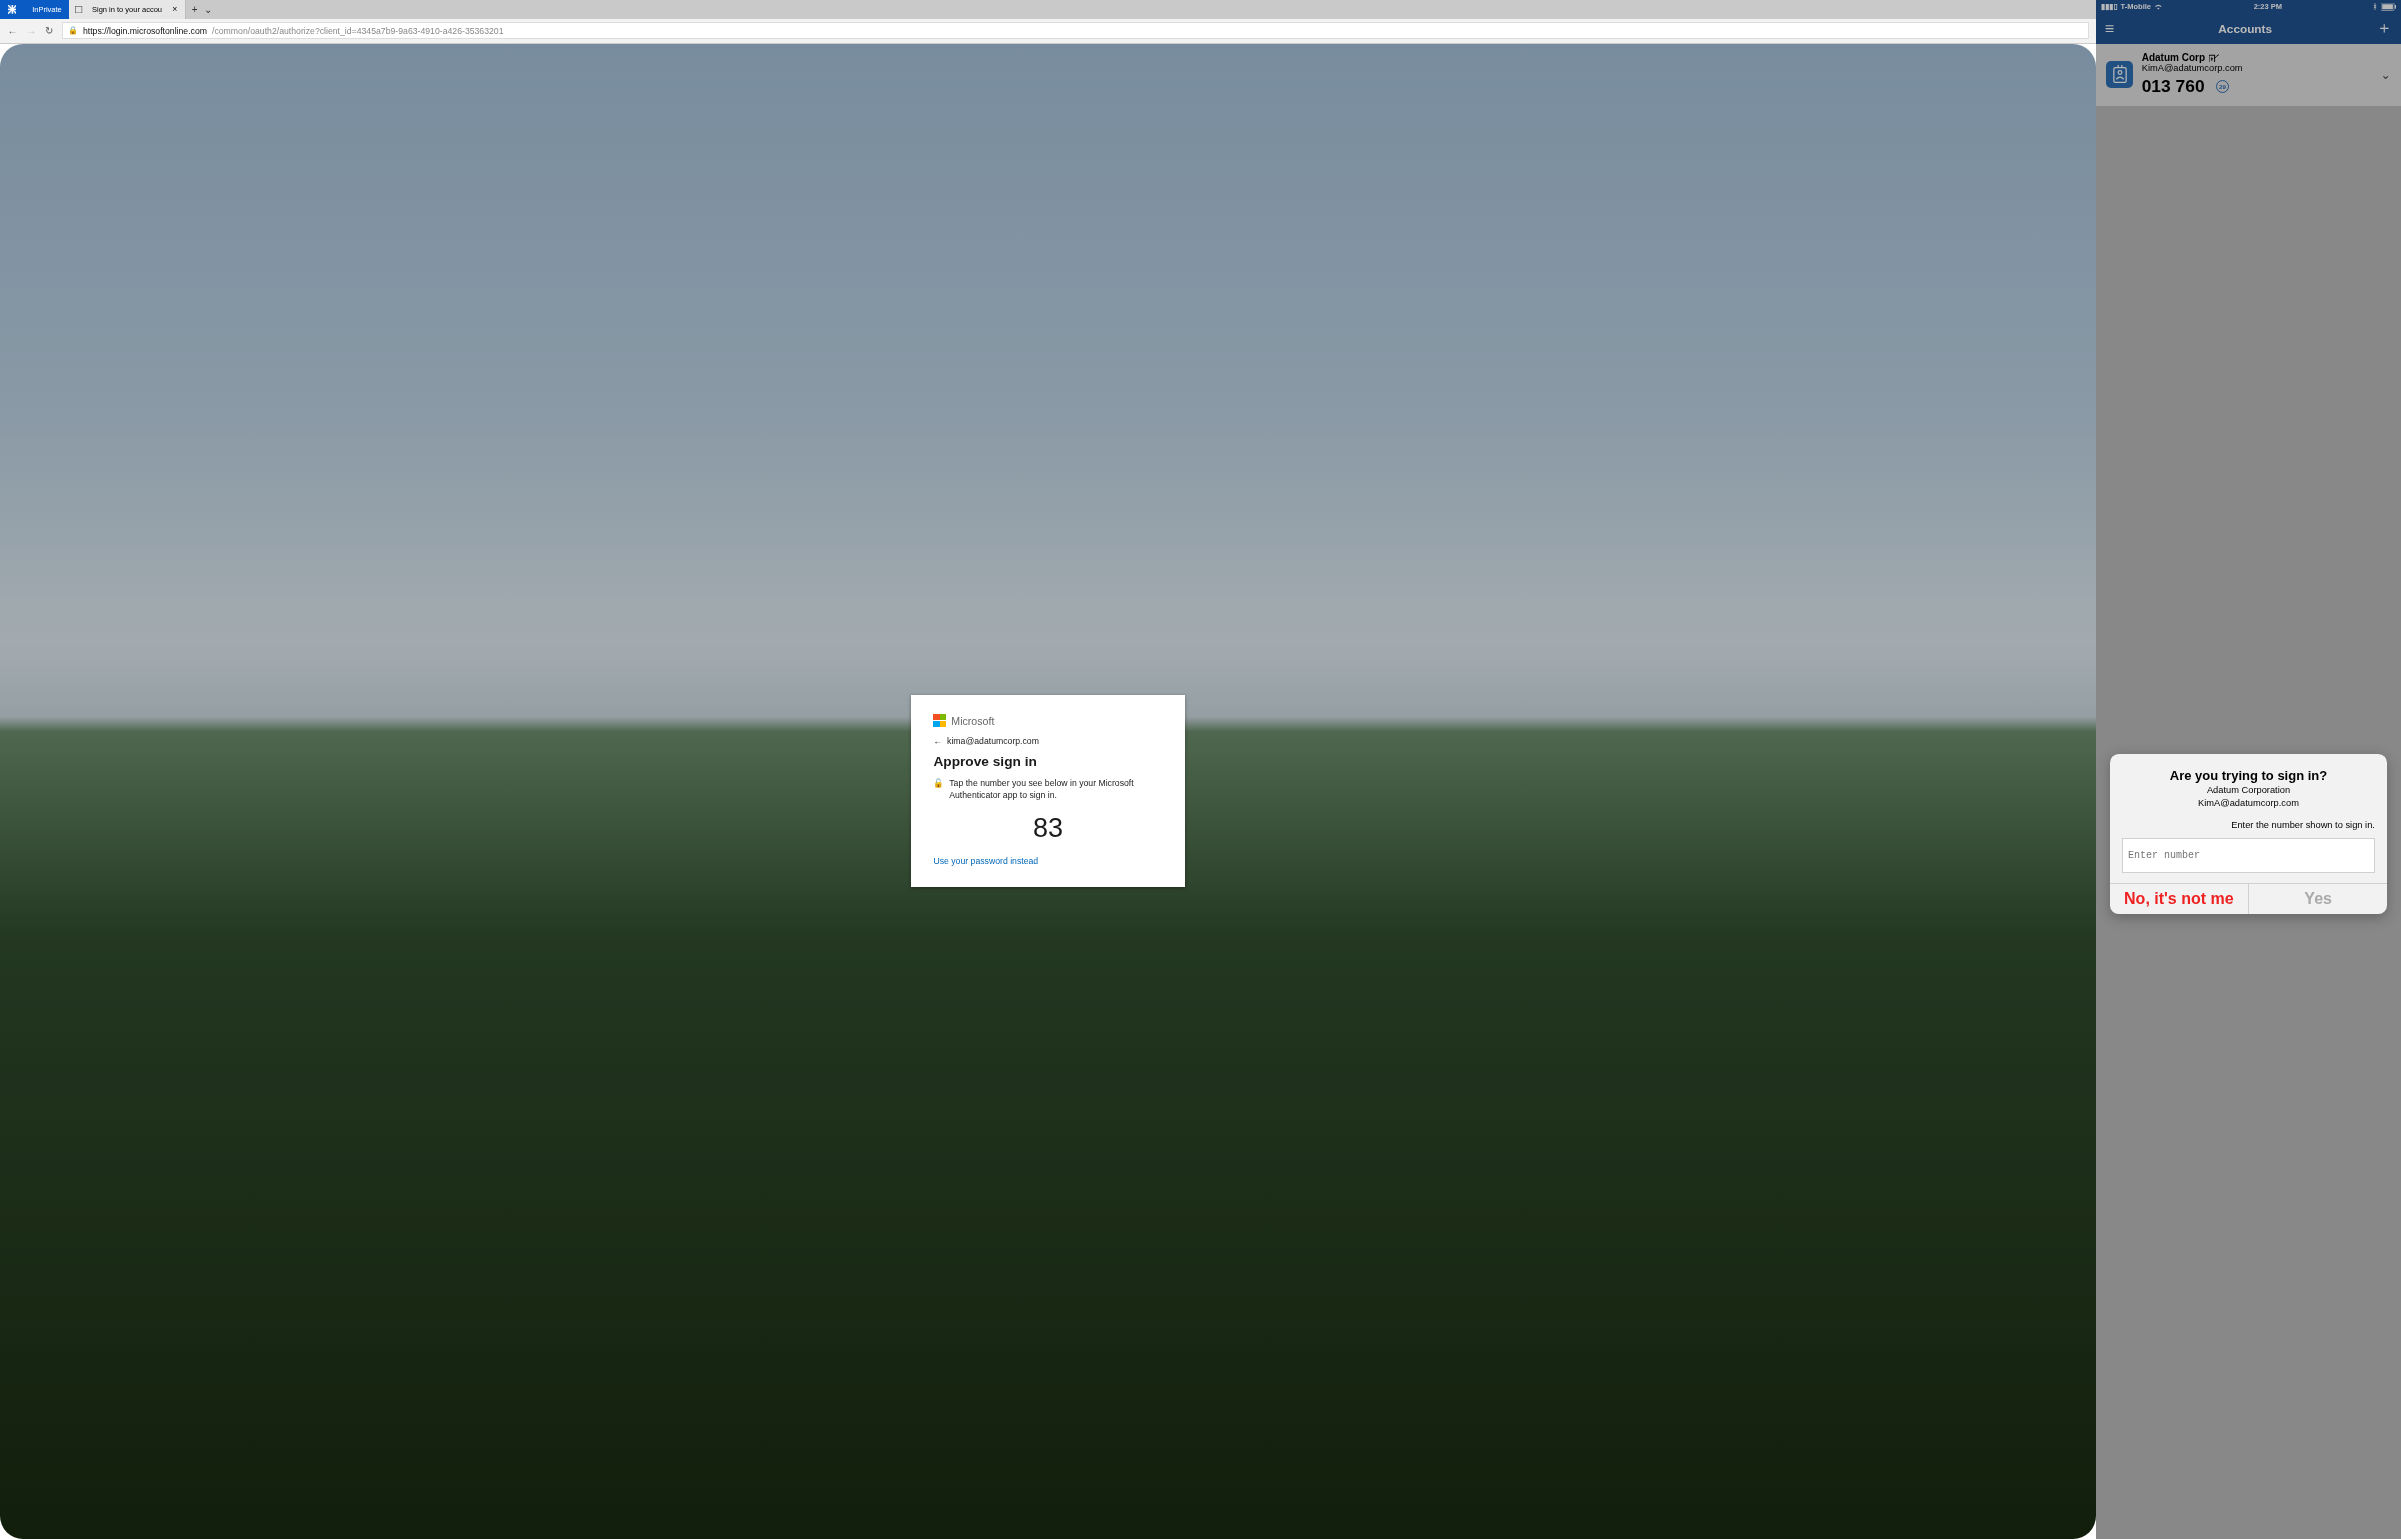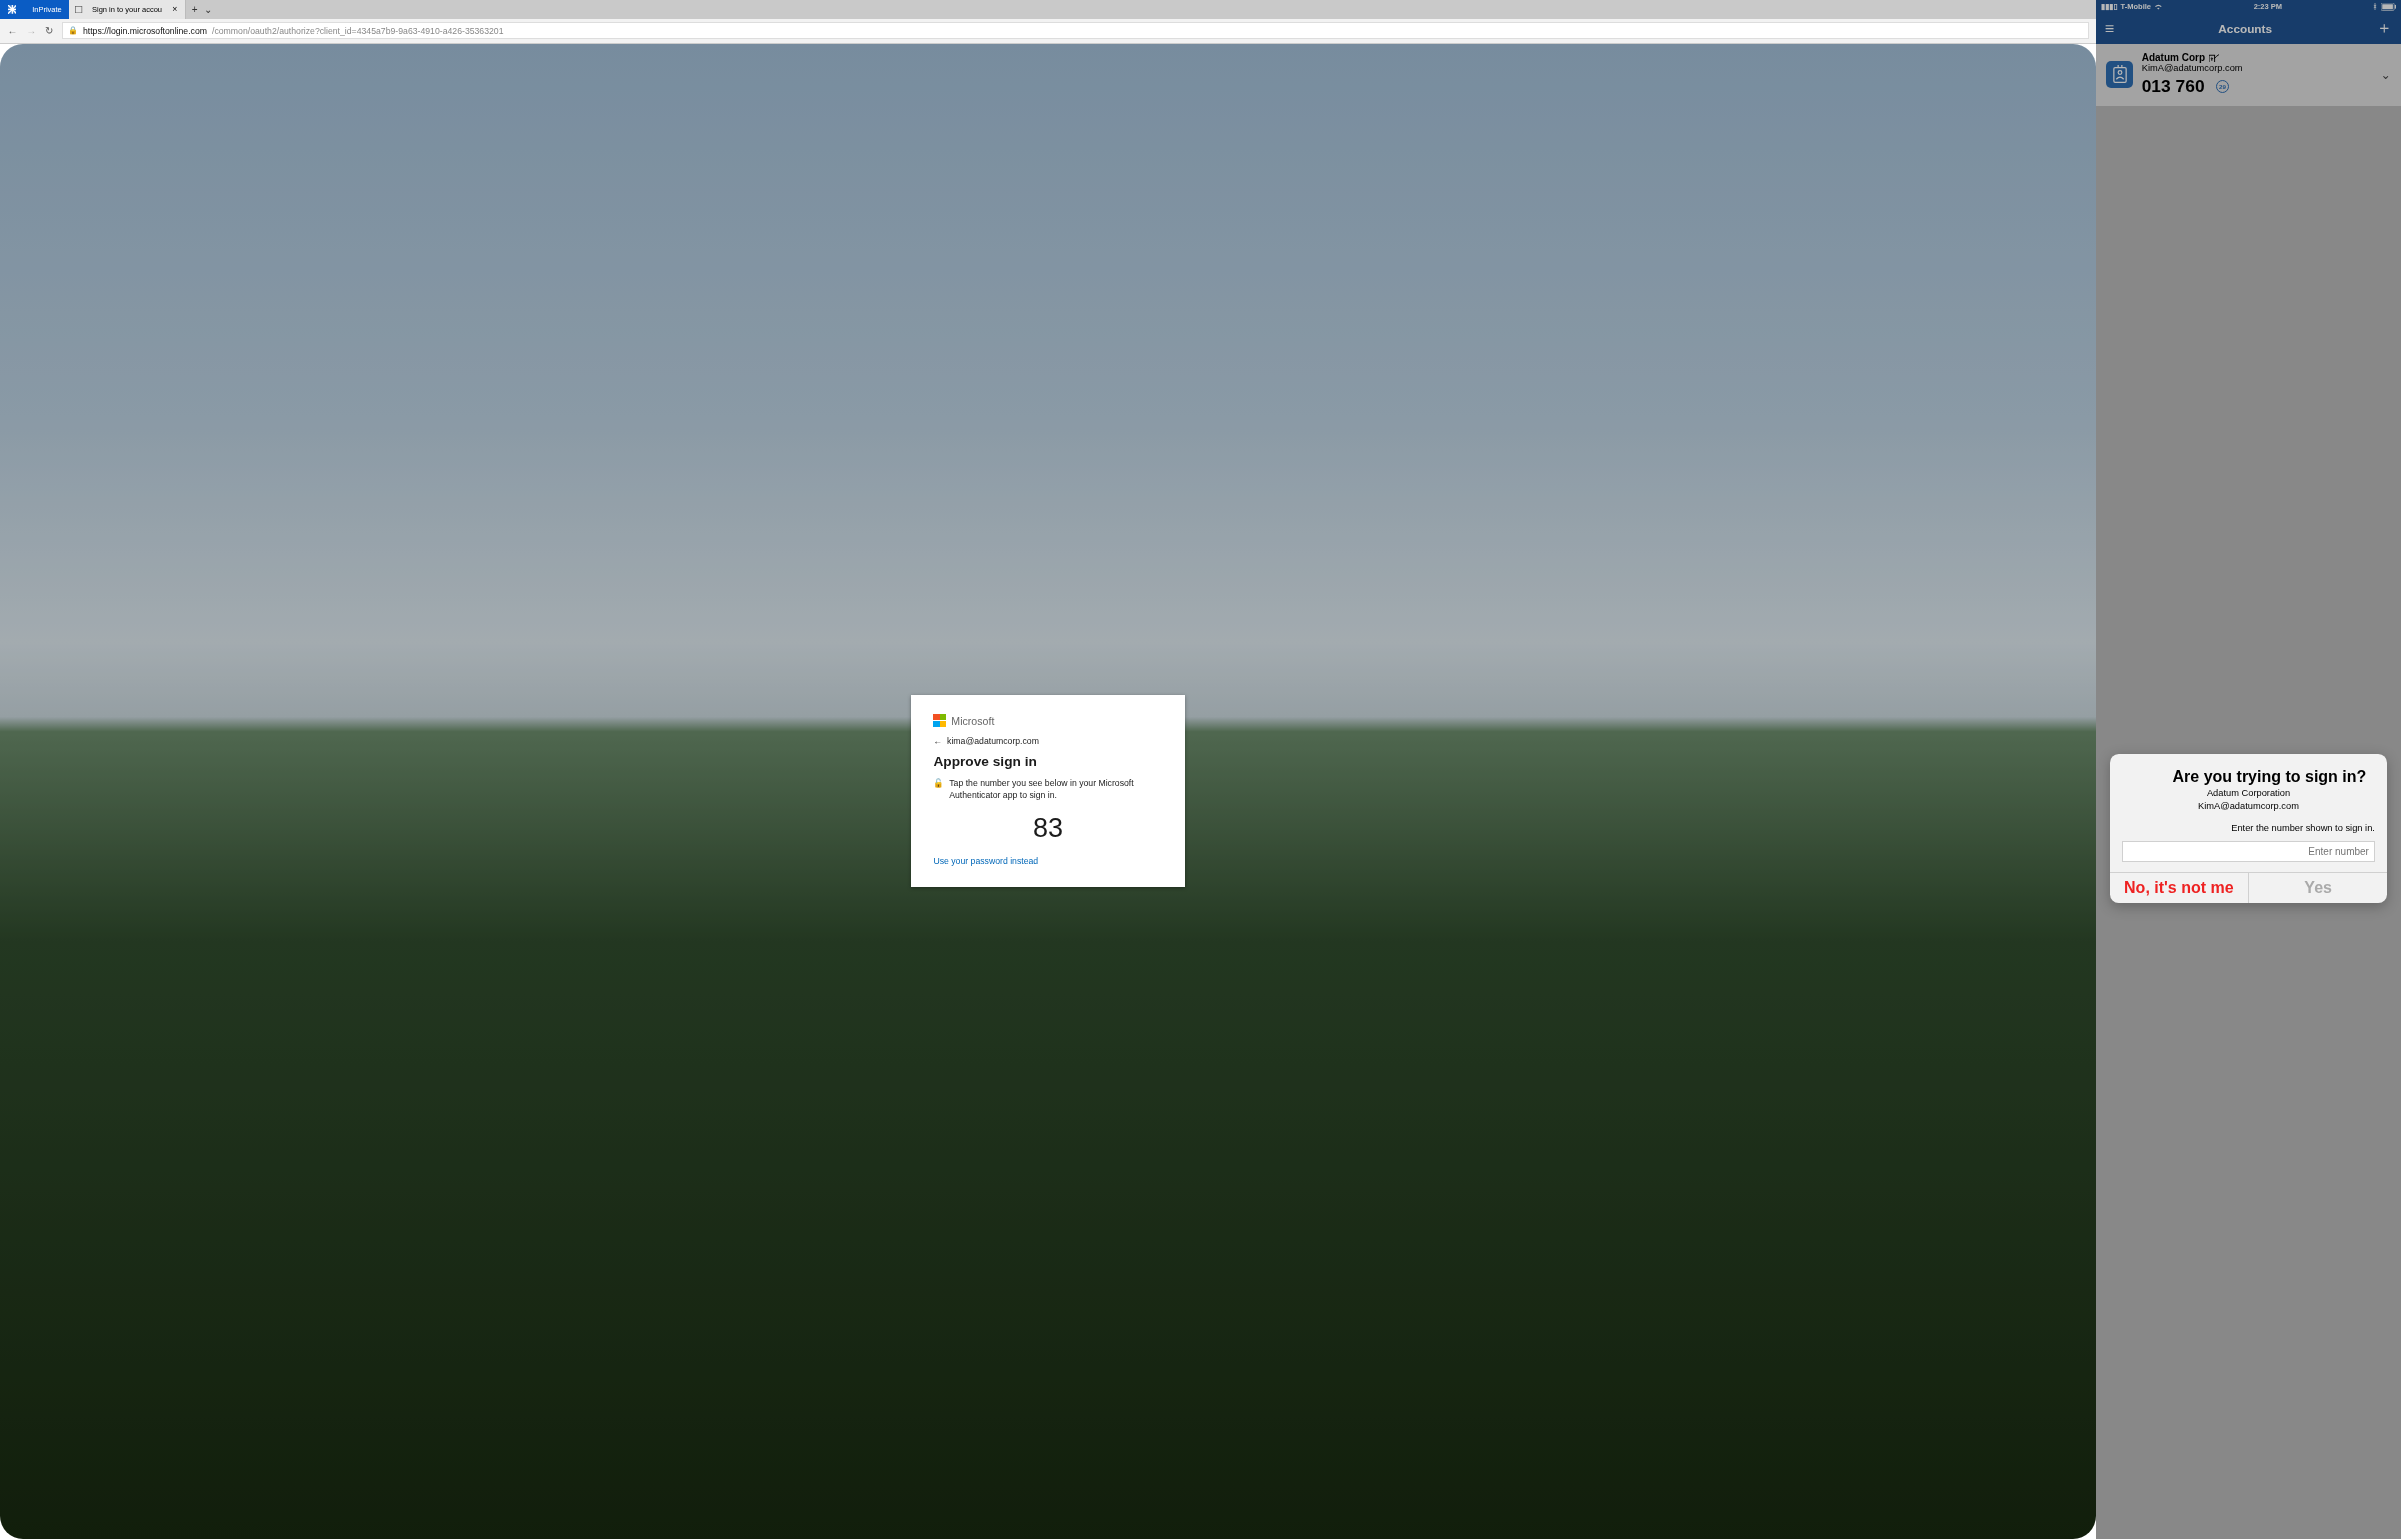--- a/index.html
+++ b/index.html
@@ -60,24 +60,24 @@
   .chevron { font-size: 12.4px; color: #444; cursor: pointer; }
 
   .dim-overlay { position: absolute; inset: 0; background: rgba(0,0,0,0.28); pointer-events: none; }
 
   .alert {
     position: absolute; left: 13.7px; right: 13.7px; top: 49%;
     background: #f2f2f2; border-radius: 8.7px; padding: 13.7px 0 0;
     text-align: center; box-shadow: 0 3.7px 12.4px rgba(0,0,0,0.25);
     display: flex; flex-direction: column;
   }
-  .alert-title { font-size: 16px; font-weight: 700; padding: 0 21px; text-align: right; }
+  .alert-title { font-size: 13px; font-weight: 700; padding: 0 8px; }
   .alert-sub { font-size: 9.3px; margin-top: 2.5px; padding: 0 12.4px; }
   .alert-msg { font-size: 9.3px; margin-top: 12.4px; padding: 0 12.4px; text-align: right; }
-  .alert-input { margin: 7.5px 12.4px 0; height: 21px; background: #fff; border: 0.6px solid #d0d0d0; padding: 0 5px; font-size: 10px; color: #888; text-align: right; }
+  .alert-input { margin: 7.5px 12.4px 0; height: 35px; background: #fff; border: 0.6px solid #d0d0d0; padding: 0 5px; font-size: 10px; color: #888; text-align: left; font-family: Liberation Mono, monospace; }
   .alert-buttons { display: flex; border-top: 0.6px solid #d0d0d0; margin-top: 10px; }
   .alert-buttons > div { flex: 1; height: 30px; display: flex; align-items: center; justify-content: center; font-size: 16px; font-weight: bold; }
   .alert-no { color: #e22; border-right: 0.6px solid #d0d0d0; }
   .alert-yes { color: #aaa; }
 
   svg { display: block; }
 </style>
 </head>
 <body>
 

